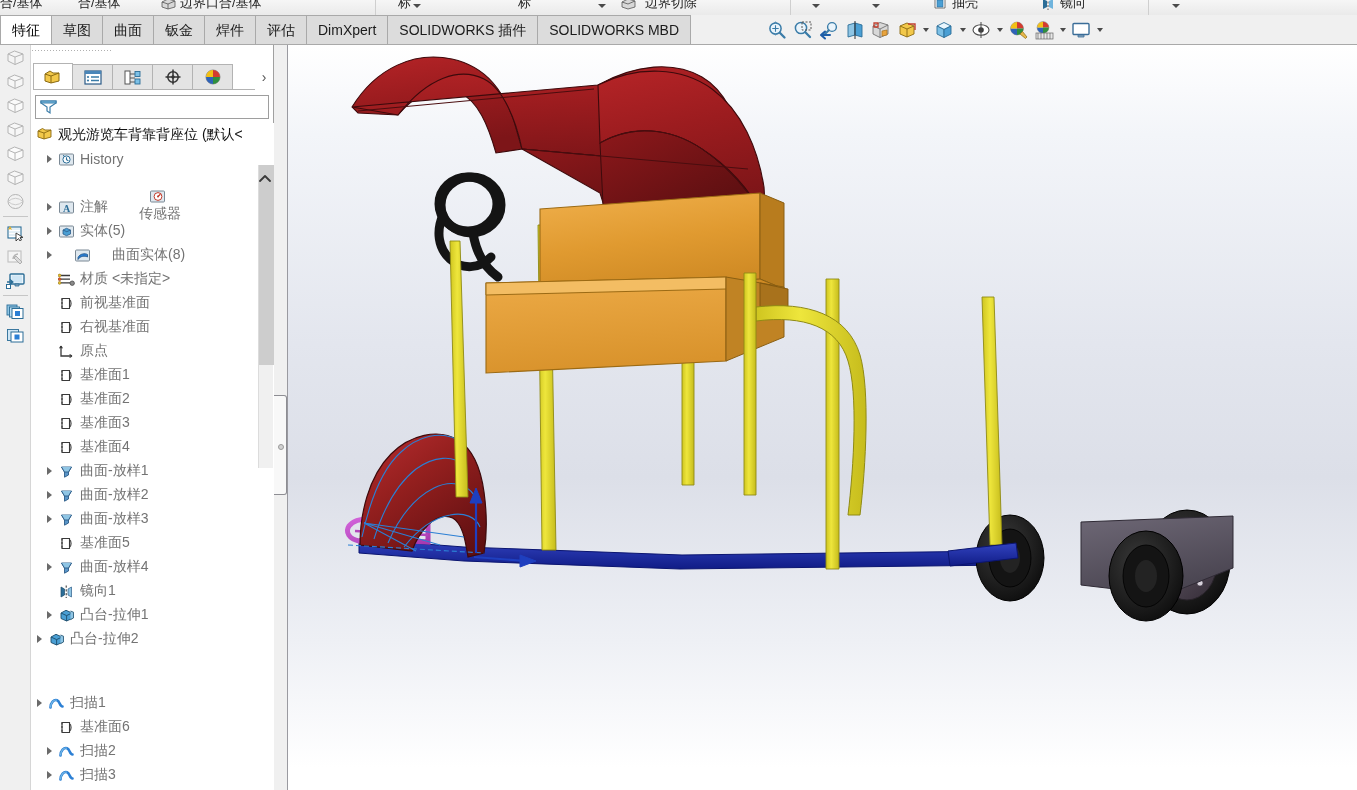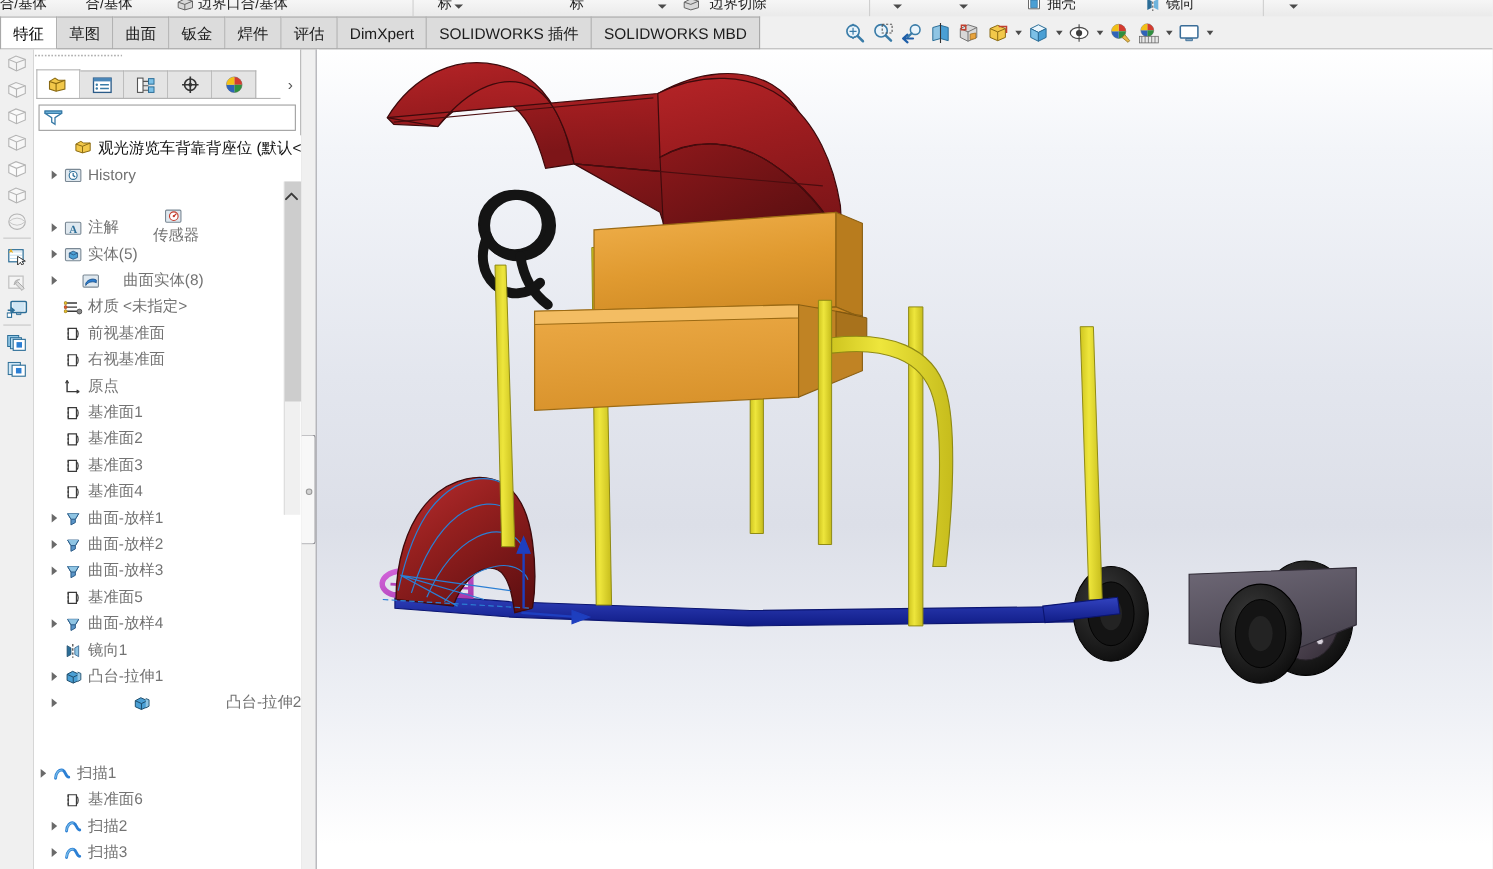--- a/index.html
+++ b/index.html
@@ -141,21 +141,21 @@
     background: #ffffff; border: 1px solid #9e9e9e;
     display: flex; align-items: center; padding-left: 3px;
   }
   .fm-tree {
     position: absolute; top: 78px; left: 0; width: 243px; height: 667px;
     overflow: hidden;
     background: #fff;
   }
   .tree-root {
     height: 24px; display: flex; align-items: center;
-    padding-left: 5px; white-space: nowrap; justify-content: flex-end;
+    padding-left: 5px; white-space: nowrap;
   }
   .tree-root .tlabel {
     font-size: 14px; color: #111; margin-left: 4px;
     font-family: "Liberation Sans", sans-serif;
     overflow: hidden; text-overflow: clip; max-width: 196px;
   }
   .tree-row {
     height: 24px; display: flex; align-items: center; white-space: nowrap;
     cursor: default;
   }
@@ -789,21 +789,21 @@
             <span class="tico">
               <svg width="17" height="15" viewBox="0 0 17 15">
                 <path d="M3,5 L8,2.3 L14,5 L14,10.5 L8.6,13 L3,10.5 Z" fill="#4a9fd4" stroke="#1c4c6b" stroke-width="0.9"></path>
                 <path d="M3,5 L8.6,7.6 L14,5" fill="none" stroke="#1c4c6b" stroke-width="0.9"></path>
                 <path d="M8.6,7.6 L8.6,13" stroke="#1c4c6b" stroke-width="0.9"></path>
                 <path d="M12.5,3 L15.5,4.2 L15.5,10 L12.5,11.6" fill="#8fc5e4" stroke="#1c4c6b" stroke-width="0.8"></path>
               </svg>
             </span>
             <span class="tlabel">凸台-拉伸1</span>
           </div>
-          <div class="tree-row" style="padding-left: 10px; justify-content: space-between;">
+          <div class="tree-row" style="">
             <span class="expander">
               <i></i>
             </span>
             <span class="tico">
               <svg width="17" height="15" viewBox="0 0 17 15">
                 <path d="M3,5 L8,2.3 L14,5 L14,10.5 L8.6,13 L3,10.5 Z" fill="#4a9fd4" stroke="#1c4c6b" stroke-width="0.9"></path>
                 <path d="M3,5 L8.6,7.6 L14,5" fill="none" stroke="#1c4c6b" stroke-width="0.9"></path>
                 <path d="M8.6,7.6 L8.6,13" stroke="#1c4c6b" stroke-width="0.9"></path>
                 <path d="M12.5,3 L15.5,4.2 L15.5,10 L12.5,11.6" fill="#8fc5e4" stroke="#1c4c6b" stroke-width="0.8"></path>
               </svg>

